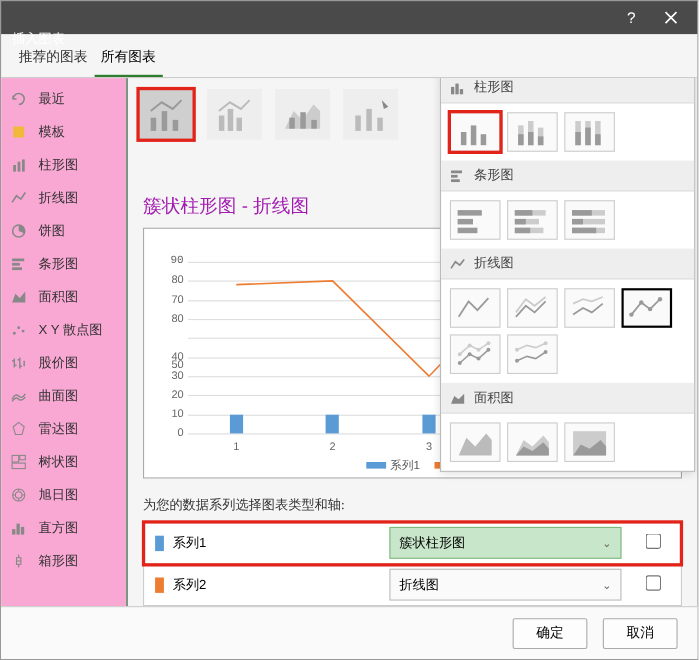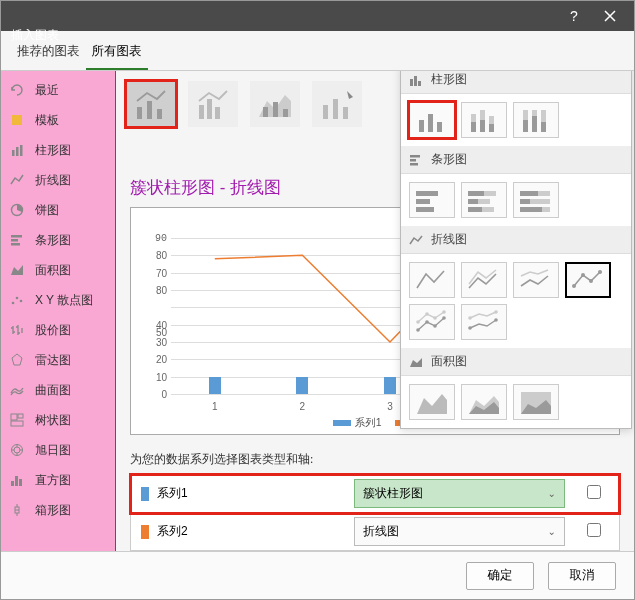--- a/index.html
+++ b/index.html
@@ -157,33 +157,33 @@
           <span class="ci">
             <svg width="14" height="14">
               <path d="M3 3 V11 M3 5 H1 M3 9 H5 M8 2 V12 M8 4 H6 M8 10 H10 M12 5 V10" stroke="#888" stroke-width="1.3"></path>
             </svg>
           </span>
           <span>股价图</span>
         </div>
       <div class="cat">
           <span class="ci">
             <svg width="14" height="14">
-              <polygon points="7,1 12,5 10,12 4,12 2,5" fill="none" stroke="#888"></polygon>
-            </svg>
-          </span>
-          <span>雷达图</span>
-        </div>
-      <div class="cat">
-          <span class="ci">
-            <svg width="14" height="14">
               <path d="M1 10 Q4 4 7 7 Q10 10 13 5" fill="none" stroke="#888" stroke-width="1.3"></path>
               <path d="M1 12 Q4 7 7 10 Q10 12 13 8" fill="none" stroke="#888" stroke-width="1.3"></path>
             </svg>
           </span>
           <span>曲面图</span>
+        </div>
+      <div class="cat">
+          <span class="ci">
+            <svg width="14" height="14">
+              <polygon points="7,1 12,5 10,12 4,12 2,5" fill="none" stroke="#888"></polygon>
+            </svg>
+          </span>
+          <span>雷达图</span>
         </div>
       <div class="cat">
           <span class="ci">
             <svg width="14" height="14">
               <rect x="1" y="1" width="6" height="6" fill="none" stroke="#888"></rect>
               <rect x="8" y="1" width="5" height="4" fill="none" stroke="#888"></rect>
               <rect x="1" y="8" width="12" height="5" fill="none" stroke="#888"></rect>
             </svg>
           </span>
           <span>树状图</span>

